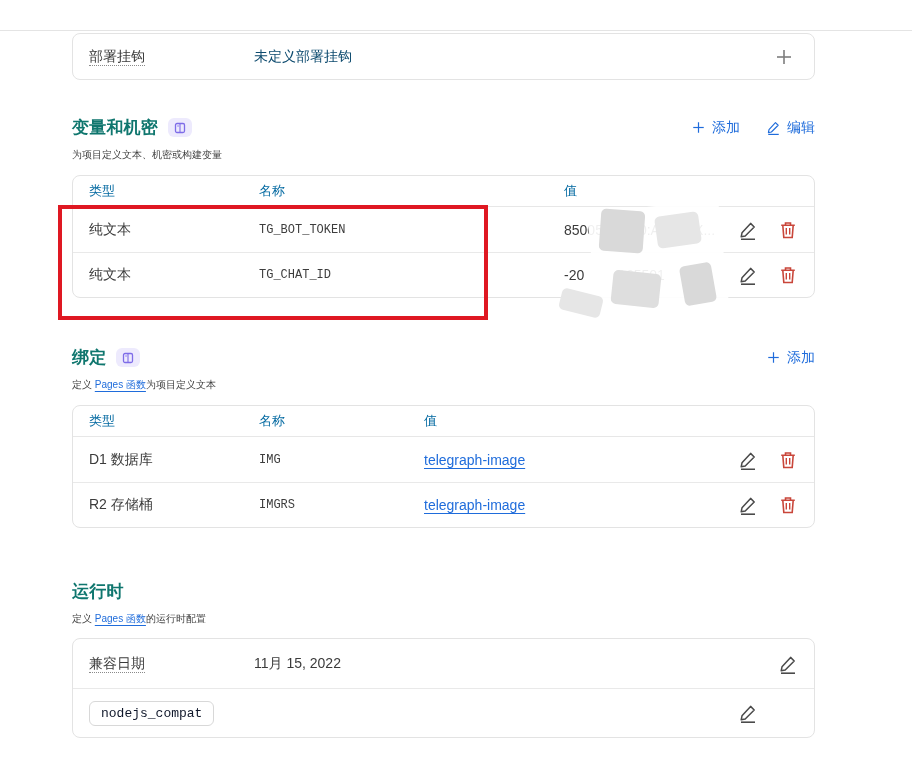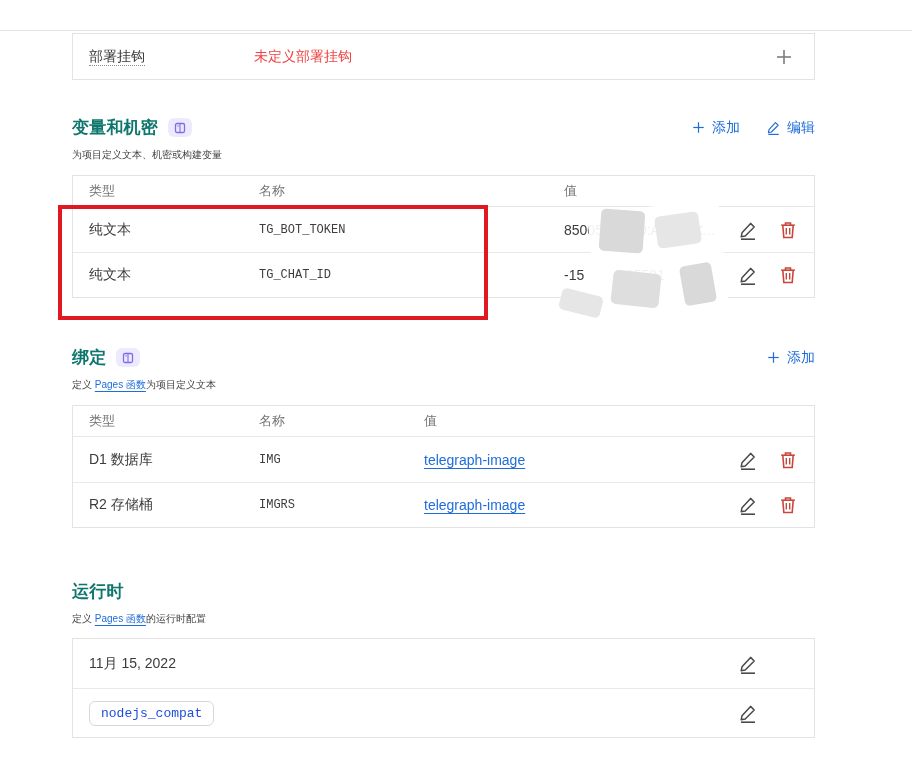--- a/index.html
+++ b/index.html
@@ -2,61 +2,61 @@
 <html><head>
 <meta charset="utf-8">
 <style>
   * { margin:0; padding:0; box-sizing:border-box; }
   html,body { background:#fff; }
   body { font-family:"Liberation Sans","DejaVu Sans",sans-serif; color:#3b3b3b; }
   .page { position:relative; width:912px; height:781px; background:#fff; overflow:hidden; }
   .top-divider { position:absolute; top:30px; left:0; width:912px; border-top:1px solid #e4e4e4; }
   .content { position:absolute; left:72px; top:33px; width:743px; }
 
-  .card { border:1px solid #e3e3e3; border-radius:0; background:#fff; }
+  .card { border:1px solid #e3e3e3; border-radius:8px; background:#fff; }
 
   
   .deploy-card { height:47px; display:flex; align-items:center; padding:0 16px; }
   .deploy-label { width:165px; font-size:14px; }
   .tipterm { border-bottom:1px dotted #8a8a8a; padding-bottom:1px; cursor:help; }
-  .deploy-value { font-size:14px; color:#ef4444; }
+  .deploy-value { font-size:14px; color:#0c4a6e; }
   .plus-btn { margin-left:auto; width:28px; height:28px; display:flex; align-items:center; justify-content:center; cursor:pointer; }
 
   
   .sect-head { display:flex; align-items:center; margin-top:36px; }
   .sect-head.tight { margin-top:48px; }
   .sect-head.runtime { margin-top:52px; }
   .sect-title { font-size:17px; font-weight:bold; color:#0f766e; letter-spacing:.2px; }
   .doc-badge { margin-left:10px; width:24px; height:19px; background:#edeafd; border-radius:6px; display:flex; align-items:center; justify-content:center; cursor:pointer; }
   .head-actions { margin-left:auto; display:flex; align-items:flex-end; gap:26px; }
   .link-btn { display:flex; align-items:center; gap:6px; font-size:14px; color:#1f6cdb; cursor:pointer; }
   .sect-sub { margin-top:9px; font-size:10px; color:#3f3f3f; }
   .sect-sub a, .tlink { color:#1f6cdb; text-decoration:underline; text-underline-offset:3px; cursor:pointer; }
 
   
   .table-card { margin-top:13px; overflow:hidden; }
   .trow { display:grid; align-items:center; padding:0 16px; }
   .vars-grid { grid-template-columns:170px 305px 1fr 84px; }
   .bind-grid { grid-template-columns:170px 165px 1fr 84px; }
-  .thead { height:31px; font-size:13px; color:#737373; border-bottom:1px solid #e7e7e7; }
+  .thead { height:31px; font-size:13px; color:#0369a1; border-bottom:1px solid #e7e7e7; }
   .tbody-row { height:45px; font-size:14px; }
   .tbody-row + .tbody-row { border-top:1px solid #e9e9e9; }
   .mono { font-family:"Liberation Mono","DejaVu Sans Mono",monospace; font-size:12px; color:#3d3d3d; }
   .row-icons { display:flex; align-items:center; justify-content:flex-end; gap:20px; }
   .icon-btn { width:20px; height:20px; display:flex; align-items:center; justify-content:center; cursor:pointer; }
   .val-cell { white-space:nowrap; overflow:hidden; }
   .spacer { display:inline-block; height:10px; }
   .sp-a { width:36px; } .sp-b { width:10px; } .sp-c { width:30px; }
 
   
   .rt-card { margin-top:12px; }
   .rt-row { display:grid; grid-template-columns:165px 1fr 40px; align-items:center; height:49px; padding:0 16px; font-size:14px; }
   .rt-row + .rt-row { border-top:1px solid #e9e9e9; }
   .rt-icons { display:flex; justify-content:flex-end; }
-  .tag { display:inline-block; border:1px solid #d8d8d8; border-radius:6px; padding:4px 11px; font-family:"Liberation Mono","DejaVu Sans Mono",monospace; font-size:13px; color:#1d4ed8; background:#fff; }
+  .tag { display:inline-block; border:1px solid #d8d8d8; border-radius:6px; padding:4px 11px; font-family:"Liberation Mono","DejaVu Sans Mono",monospace; font-size:13px; color:#0f172a; background:#fff; }
 
   
   .annotation-rect { position:absolute; left:58px; top:205px; width:430px; height:115px; border:4px solid #df1822; z-index:30; pointer-events:none; }
   .scribble { position:absolute; z-index:5; pointer-events:none; border-radius:5px; }
   .scr-white { background:#ffffff; opacity:.92; }
   .scr-g1 { background:#d9d9d9; } .scr-g2 { background:#e6e6e6; } .scr-g3 { background:#dedede; }
 </style>
 </head>
 <body>
 
@@ -146,21 +146,21 @@
           <span class="icon-btn">
             <svg width="20" height="20" viewBox="0 0 20 20" stroke="#c9463a">
                 <use href="#trash-g"></use>
               </svg>
           </span>
         </div>
       </div>
       <div class="trow vars-grid tbody-row">
         <div>纯文本</div>
         <div class="mono">TG_CHAT_ID</div>
-        <div class="val-cell"><span>-15</span><span class="spacer sp-c"></span><span>,165501</span></div>
+        <div class="val-cell"><span>-20</span><span class="spacer sp-c"></span><span>,165501</span></div>
         <div class="row-icons">
           <span class="icon-btn">
             <svg width="20" height="20" viewBox="0 0 20 20" stroke="#4a4a4a">
                 <use href="#pencil-g"></use>
               </svg>
           </span>
           <span class="icon-btn">
             <svg width="20" height="20" viewBox="0 0 20 20" stroke="#c9463a">
                 <use href="#trash-g"></use>
               </svg>
@@ -230,20 +230,21 @@
       </div>
     </div>
 
     <div class="sect-head runtime">
       <span class="sect-title">运行时</span>
     </div>
     <div class="sect-sub"><span>定义 </span><span class="tlink">Pages 函数</span><span>的运行时配置</span></div>
 
     <div class="card rt-card">
       <div class="rt-row">
+        <div><span class="tipterm">兼容日期</span></div>
         <div>11月 15, 2022</div>
         <div class="rt-icons">
           <span class="icon-btn">
             <svg width="20" height="20" viewBox="0 0 20 20" stroke="#4a4a4a">
                 <use href="#pencil-g"></use>
               </svg>
           </span>
         </div>
       </div>
       <div class="rt-row">

